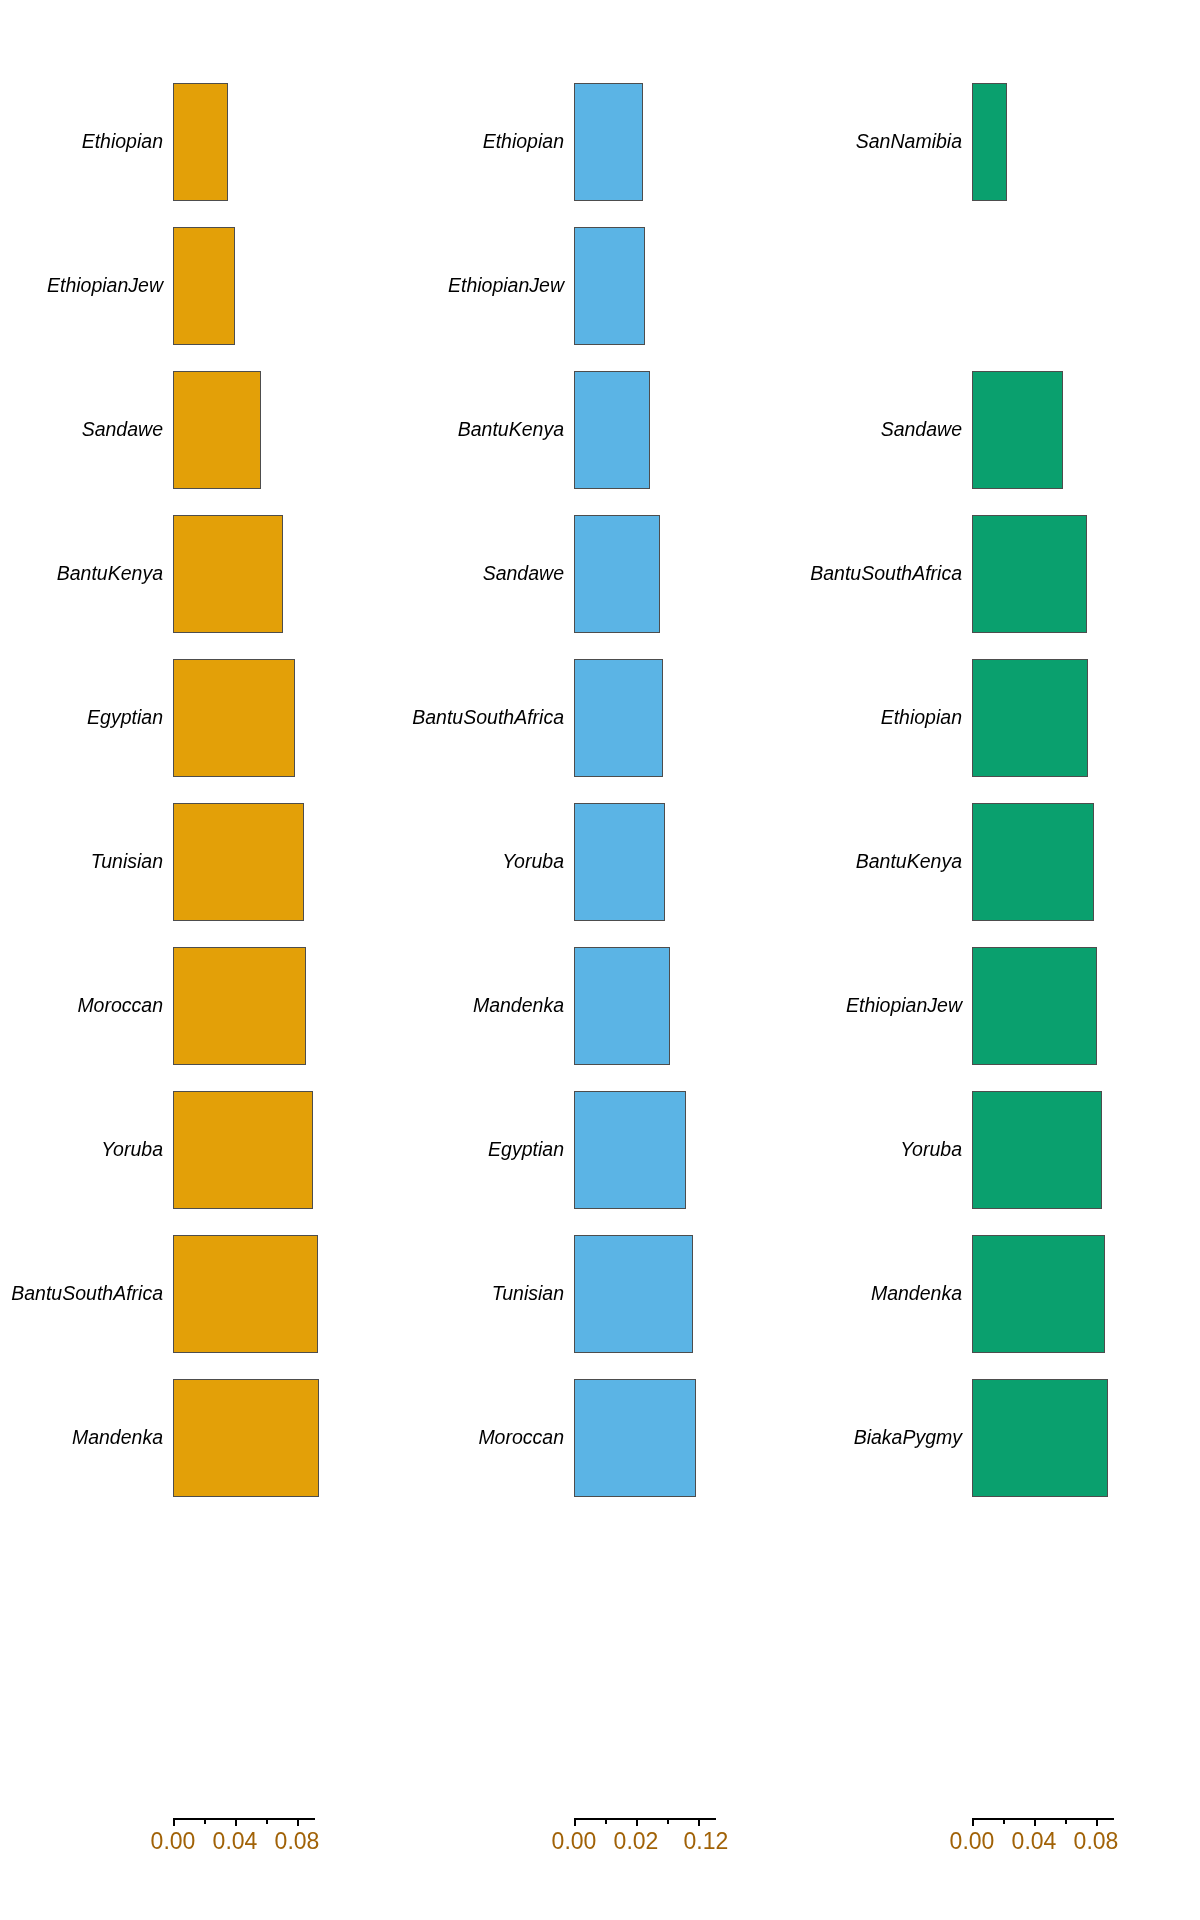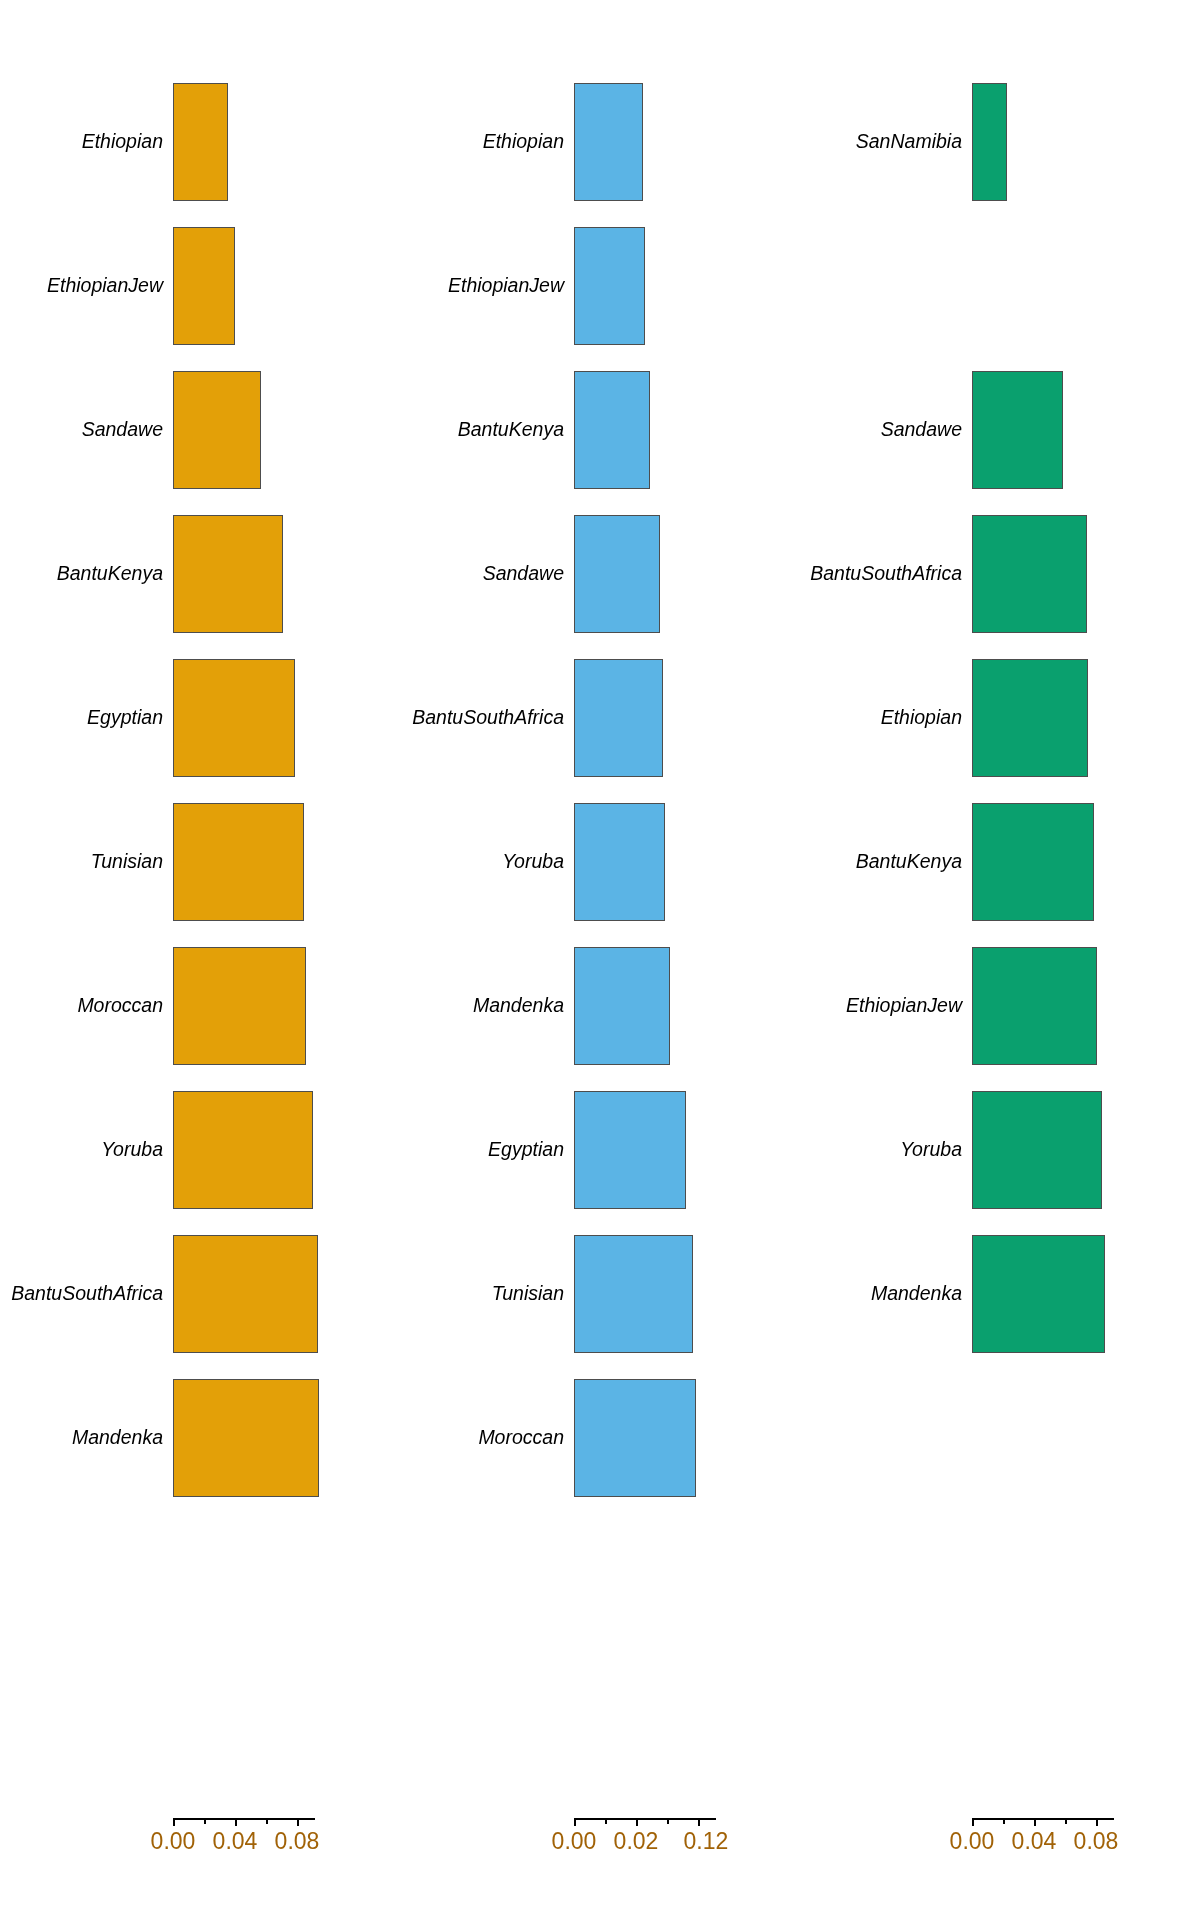--- a/index.html
+++ b/index.html
@@ -215,20 +215,24 @@
           <div class="bar" style="width: 124.775px; background: rgb(10, 160, 110); border-color: rgb(77, 77, 77);"></div>
         </div>
         <div class="bar-row" style="top: 1020.96px; height: 118.08px; --axis0: 172px;">
           <span class="bar-label">Yoruba</span>
           <div class="bar" style="width: 130.2px; background: rgb(10, 160, 110); border-color: rgb(77, 77, 77);"></div>
         </div>
         <div class="bar-row" style="top: 1164.96px; height: 118.08px; --axis0: 172px;">
           <span class="bar-label">Mandenka</span>
           <div class="bar" style="width: 132.525px; background: rgb(10, 160, 110); border-color: rgb(77, 77, 77);"></div>
         </div>
+        <div class="bar-row" style="top: 1308.96px; height: 118.08px; --axis0: 172px;">
+          <span class="bar-label">BiakaPygmy</span>
+          <div class="bar" style="width: 136.4px; background: rgb(10, 160, 110); border-color: rgb(77, 77, 77);"></div>
+        </div>
       </div>
     <div class="axis">
         <div class="axis-line" style="left: 172px; width: 142px;"></div>
         <div class="tick" style="left: 172px;"></div>
         <div class="tick-label" style="left: 172px;">0.00</div>
         <div class="tick" style="left: 234px;"></div>
         <div class="tick-label" style="left: 234px;">0.04</div>
         <div class="tick" style="left: 296px;"></div>
         <div class="tick-label" style="left: 296px;">0.08</div>
         <div class="tick minor" style="left: 203px;"></div>

